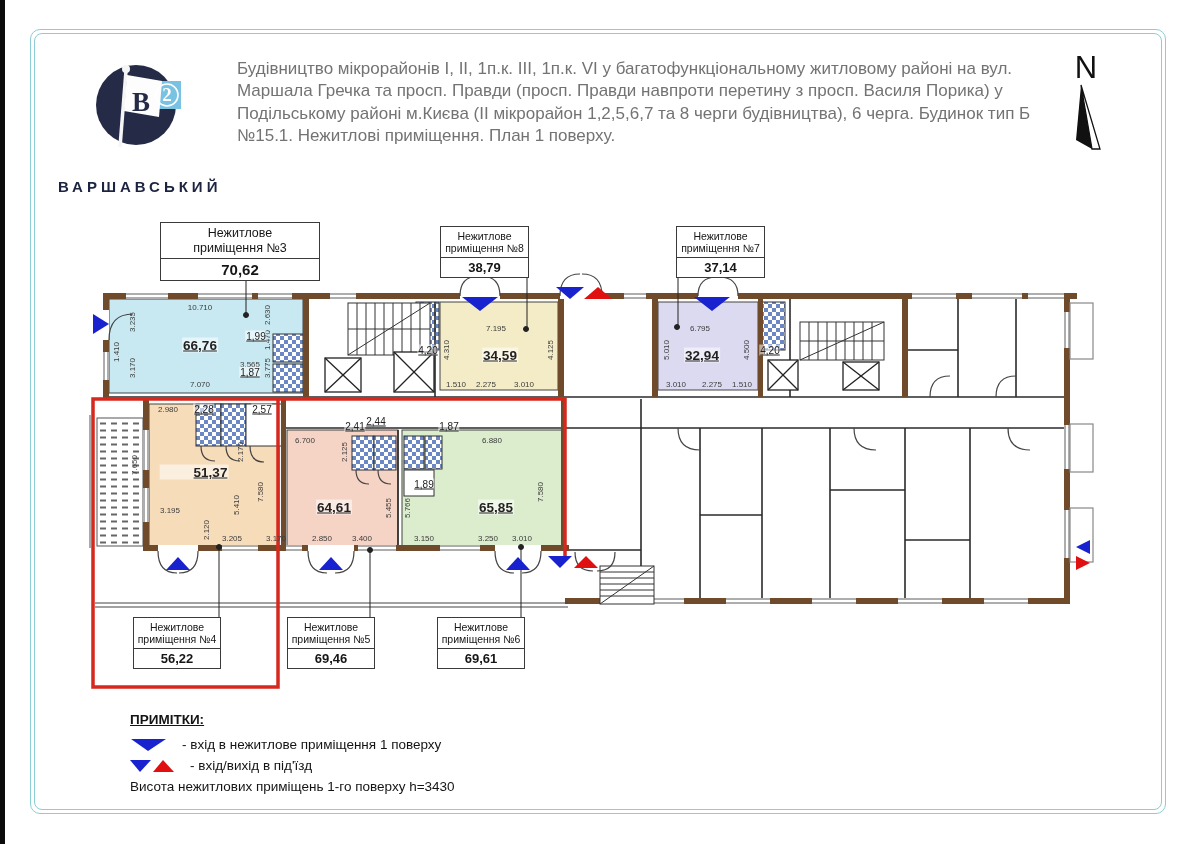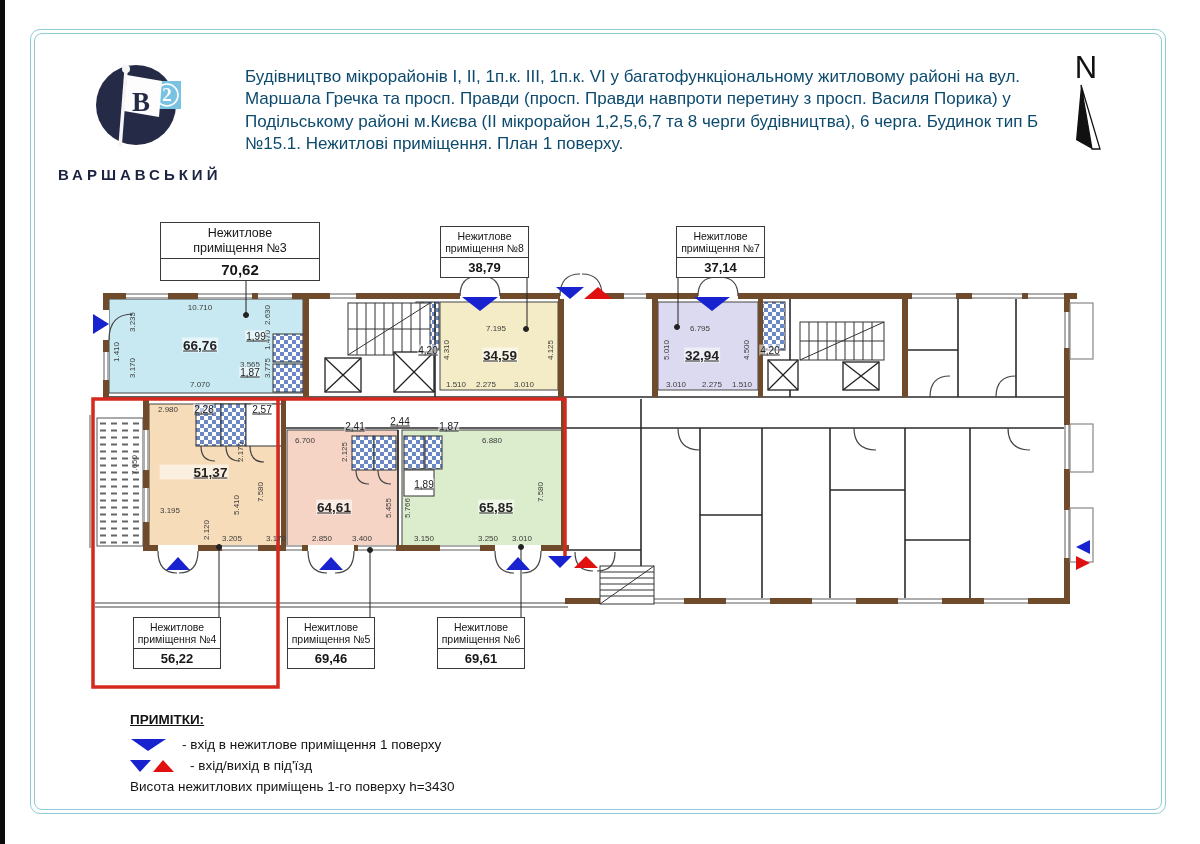--- a/index.html
+++ b/index.html
@@ -5,23 +5,23 @@
   html,body{margin:0;padding:0;background:#fff;}
   .page{position:relative;width:1200px;height:844px;background:#ffffff;overflow:hidden;
         font-family:"Liberation Sans",sans-serif;color:#161616;}
   .edge-strip{position:absolute;left:0;top:0;width:5px;height:844px;background:#0b0b0b;}
   .frame{position:absolute;left:30px;top:29px;right:34px;bottom:30px;
          border:1px solid #8ccdd6;border-radius:10px;pointer-events:none;}
   .frame::after{content:'';position:absolute;inset:3px;border:1px solid #8ccdd6;border-radius:8px;}
 
   
   .logo{position:absolute;left:58px;top:55px;width:160px;height:130px;text-align:center;}
-  .brand{margin-top:2px;font-size:15px;font-weight:bold;letter-spacing:4px;color:#1d2440;white-space:nowrap;}
-  .title{position:absolute;left:237px;top:58px;width:806px;margin:8px;
-         font-size:17px;line-height:1.32;color:#0c4a6e;}
+  .brand{margin-top:14px;font-size:15px;font-weight:bold;letter-spacing:4px;color:#1d2440;white-space:nowrap;}
+  .title{position:absolute;left:237px;top:58px;width:806px;margin:0;
+         font-size:17px;line-height:1.32;color:#737373;}
   .north{position:absolute;left:1056px;top:52px;width:60px;height:120px;text-align:center;}
   .north-n{font-size:31px;color:#111;line-height:1;}
 
   
   .plan{position:absolute;left:0;top:0;width:1200px;height:844px;}
   .plan-svg{position:absolute;left:0;top:0;width:1200px;height:844px;}
   .overlay{position:absolute;left:0;top:0;width:1200px;height:844px;pointer-events:none;}
   .dim{position:absolute;font-size:8px;color:#3c3c3c;white-space:nowrap;
        transform:translate(-50%,-50%);}
   .dim.rot{transform:translate(-50%,-50%) rotate(-90deg);}
@@ -424,21 +424,21 @@
         <span class="area big" style="left: 194px; top: 472px; padding-left: 34px;">51,37</span>
         <span class="area big" style="left: 334px; top: 507px;">64,61</span>
         <span class="area big" style="left: 496px; top: 507px;">65,85</span>
         <span class="area" style="left: 256px; top: 336px;">1,99</span>
         <span class="area" style="left: 250px; top: 372px;">1,87</span>
         <span class="area" style="left: 428px; top: 350px;">4,20</span>
         <span class="area" style="left: 770px; top: 350px;">4,20</span>
         <span class="area" style="left: 204px; top: 409px;">2,28</span>
         <span class="area" style="left: 262px; top: 409px;">2,57</span>
         <span class="area" style="left: 355px; top: 426px;">2,41</span>
-        <span class="area" style="left: 400px; top: 421px;">2,44</span>
+        <span class="area" style="left: 376px; top: 421px;">2,44</span>
         <span class="area" style="left: 449px; top: 426px;">1,87</span>
         <span class="area" style="left: 424px; top: 484px;">1,89</span>
       </div>
 
     <div class="premise-box lg" style="left:160px;top:222px;width:158px;">
       <div class="nm"><span>Нежитлове</span><br>
         <span>приміщення №3</span></div>
       <div class="ar">70,62</div>
     </div>
     <div class="premise-box" style="left:440px;top:226px;width:87px;">

